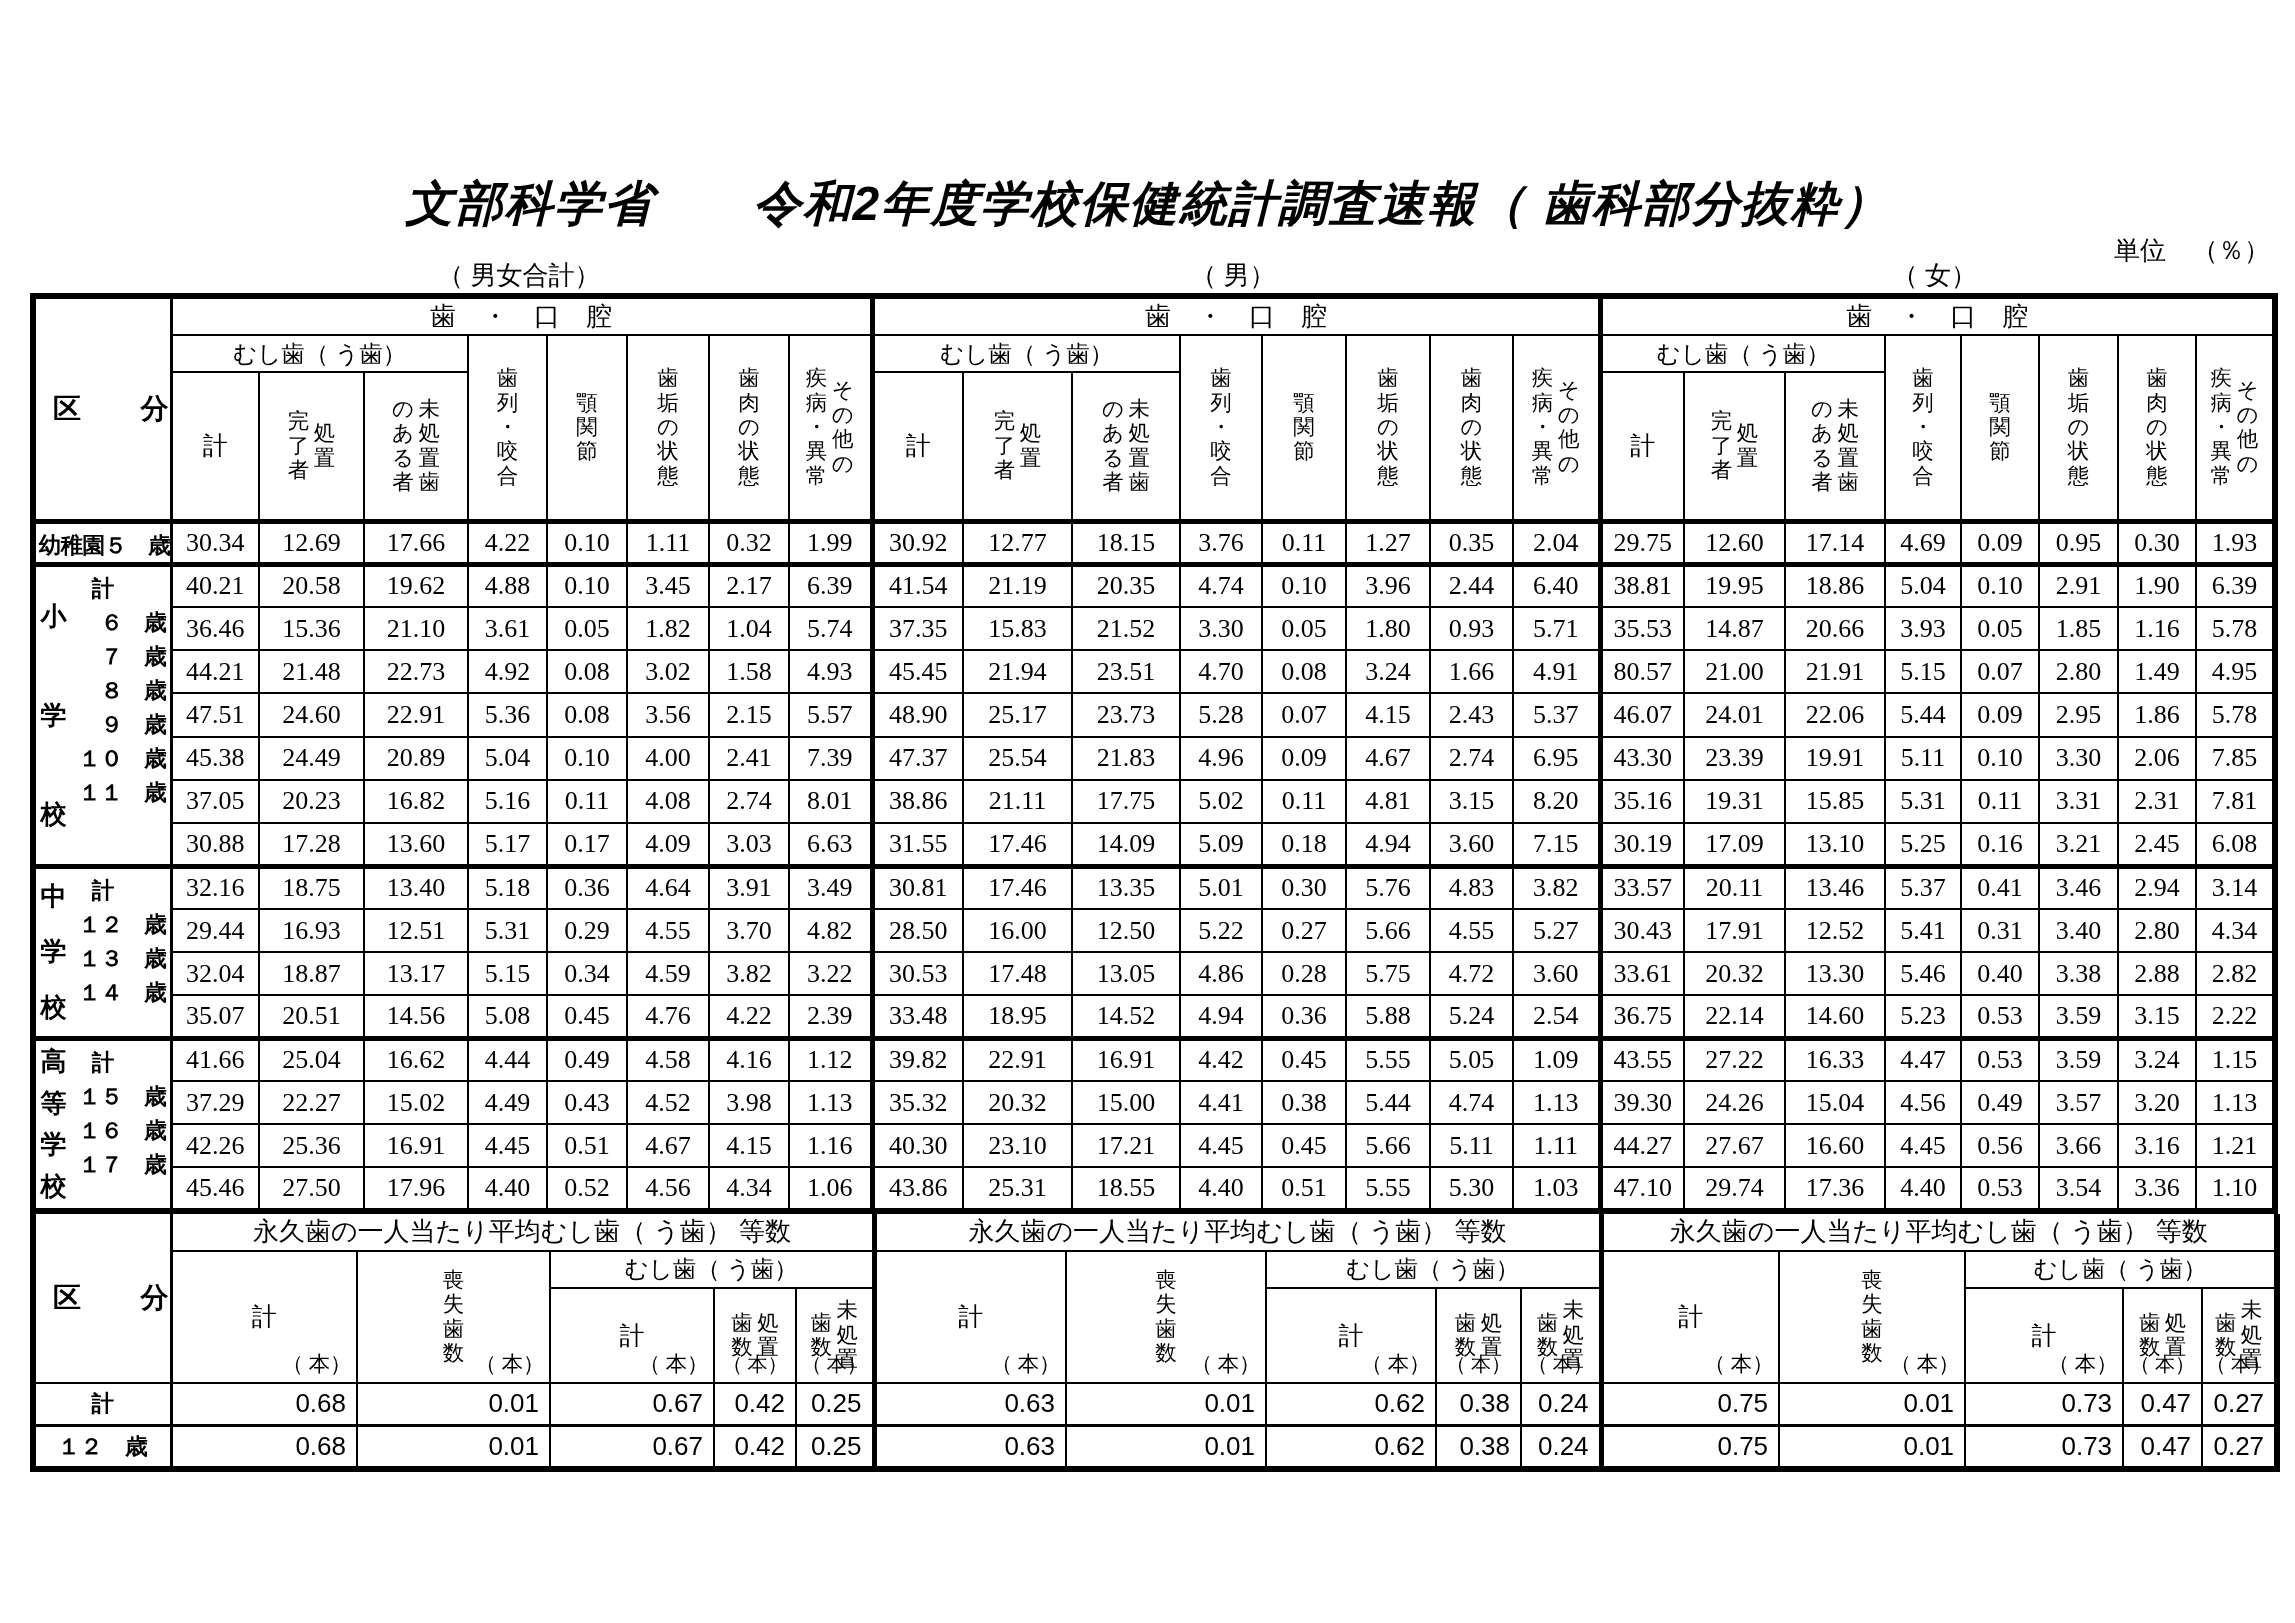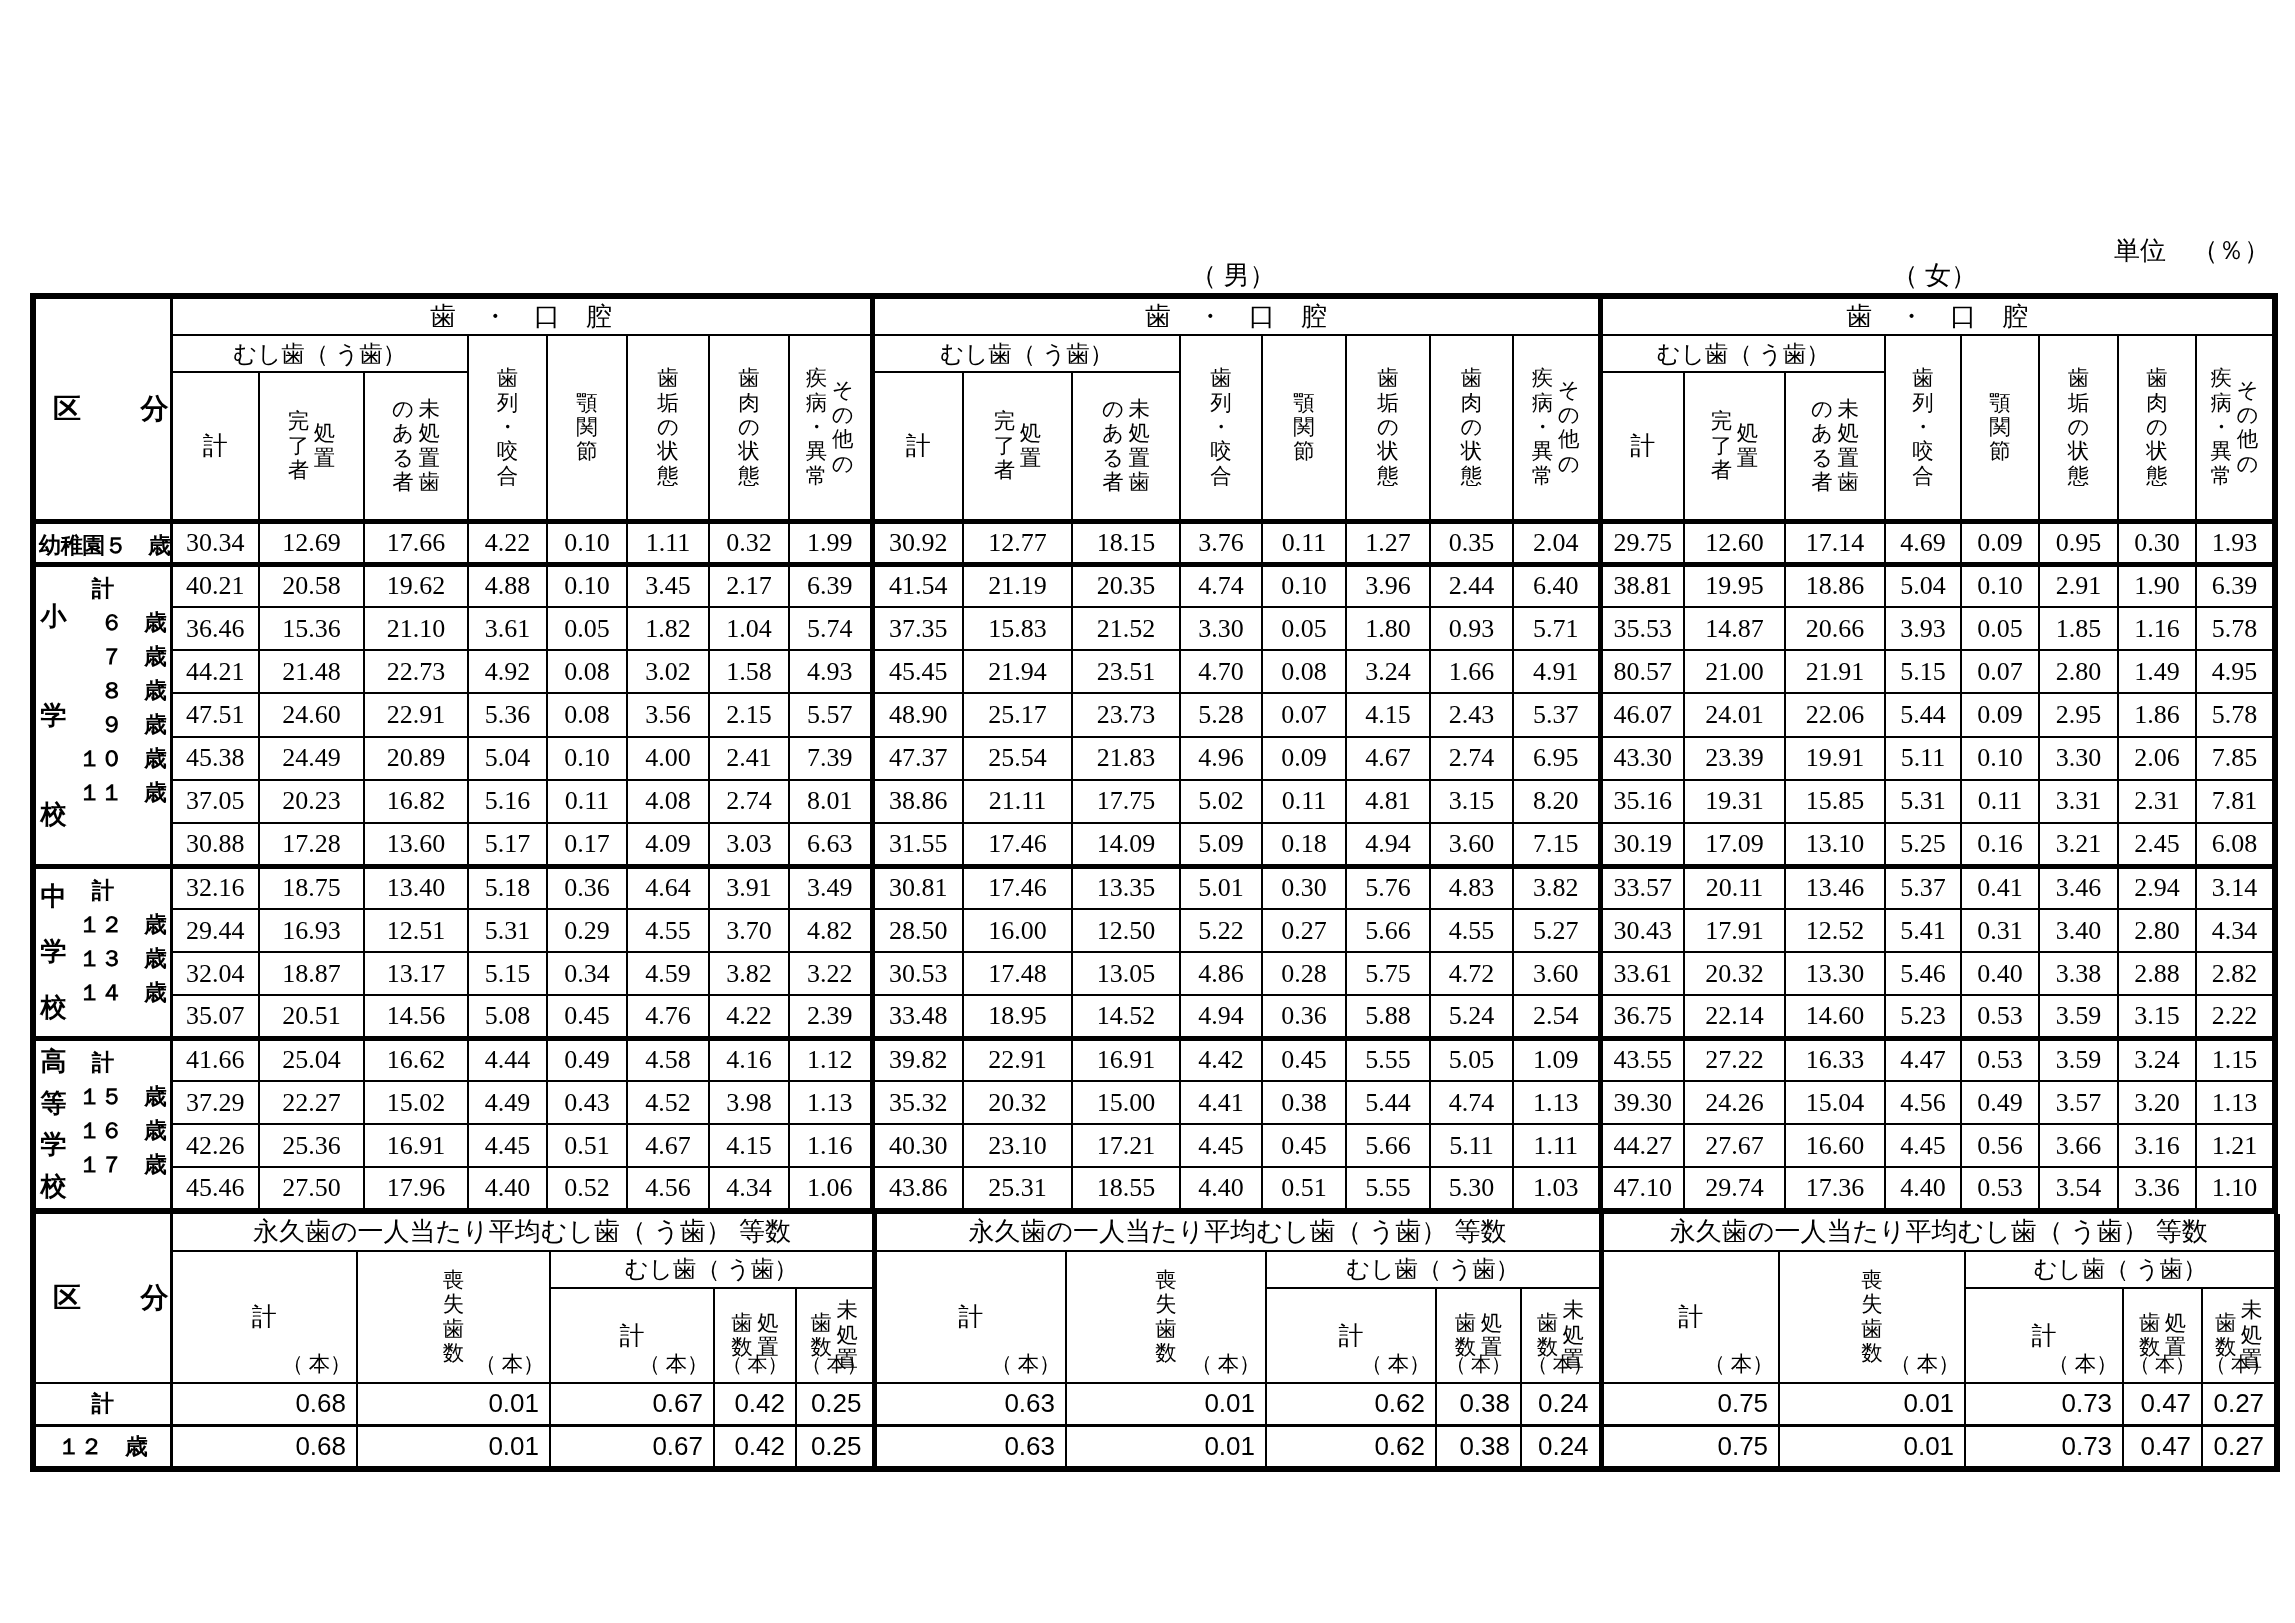--- a/index.html
+++ b/index.html
@@ -56,21 +56,23 @@
   .hunit{position:absolute;bottom:3.4px;right:4.5px;font-size:21.4px;white-space:nowrap;
          font-family:"Liberation Serif","DejaVu Serif",serif;}
   .hunitc{position:absolute;bottom:3.4px;left:0;right:0;text-align:center;font-size:20px;white-space:nowrap;
          font-family:"Liberation Serif","DejaVu Serif",serif;}
   .lbl2{font-size:22.5px;font-weight:bold;text-align:center;letter-spacing:0px;}
 </style>
 </head>
 <body>
 
 <div class="page">
+  <div class="title">文部科学省　　令和2年度学校保健統計調査速報（ 歯科部分抜粋）</div>
   <div class="unit">単位　（％）</div>
+  <div class="caption cap1">（ 男女合計）</div>
   <div class="caption cap2">（ 男）</div>
   <div class="caption cap3">（ 女）</div>
   <div class="tablewrap">
     <table id="t1">
         <colgroup>
           <col style="width: 138px;">
           <col style="width: 88px;">
           <col style="width: 105px;">
           <col style="width: 104px;">
           <col style="width: 79px;">

